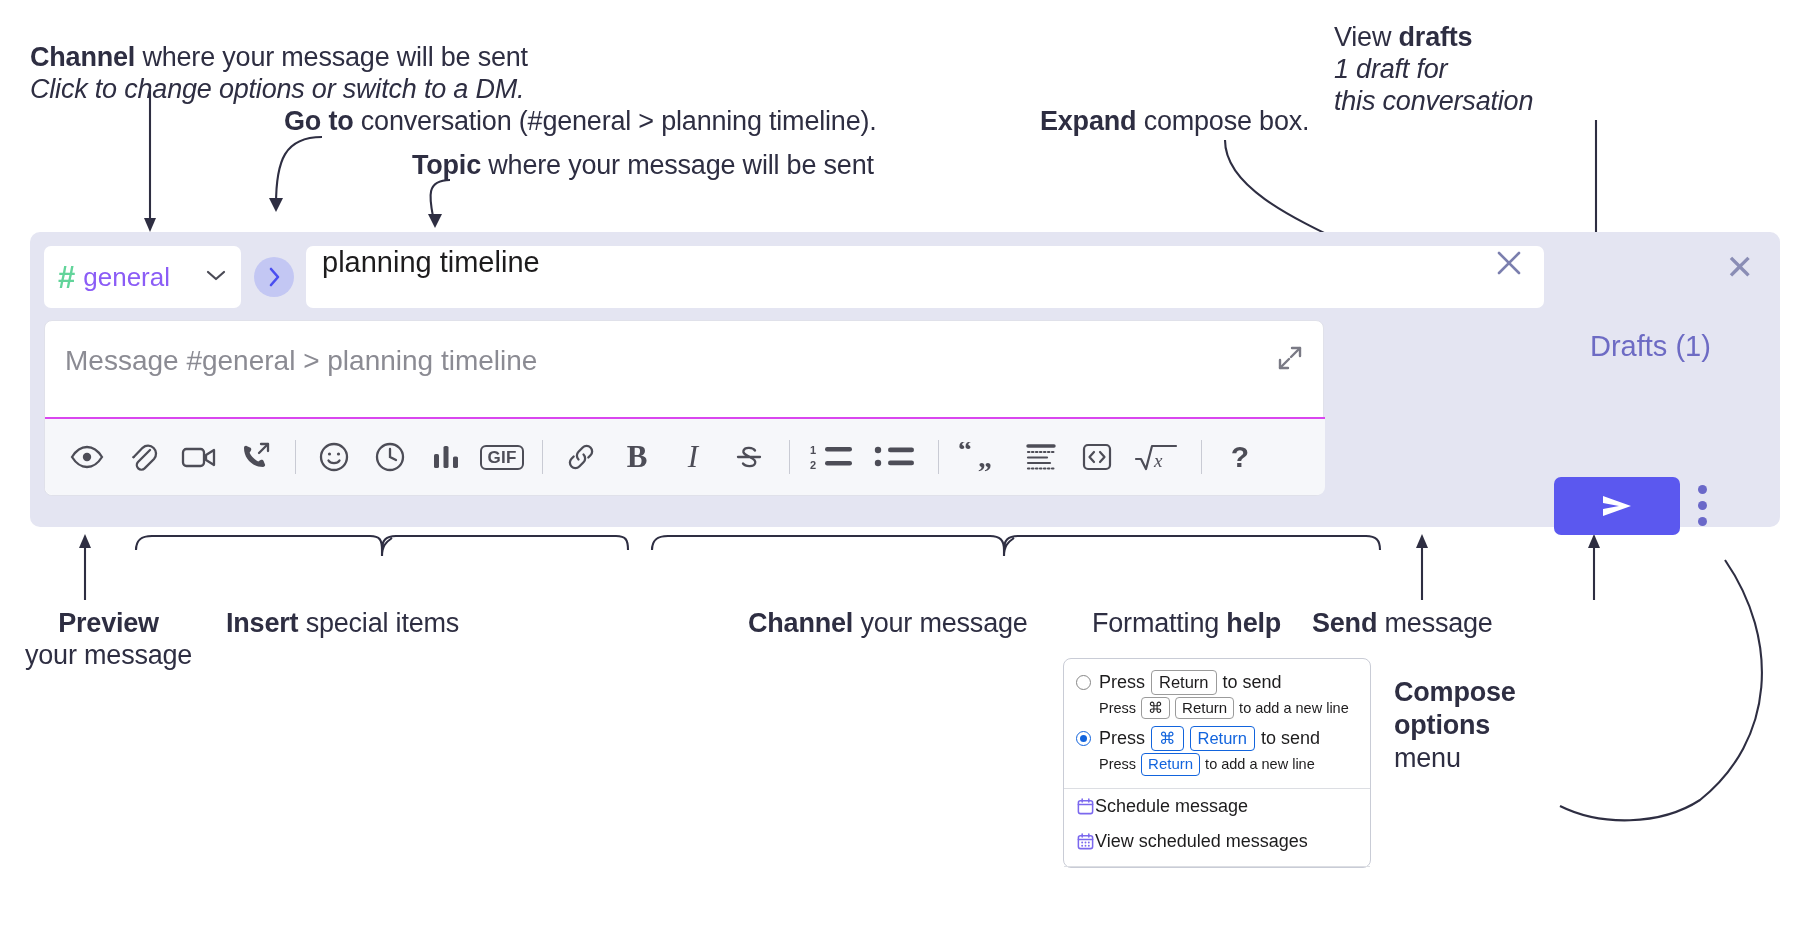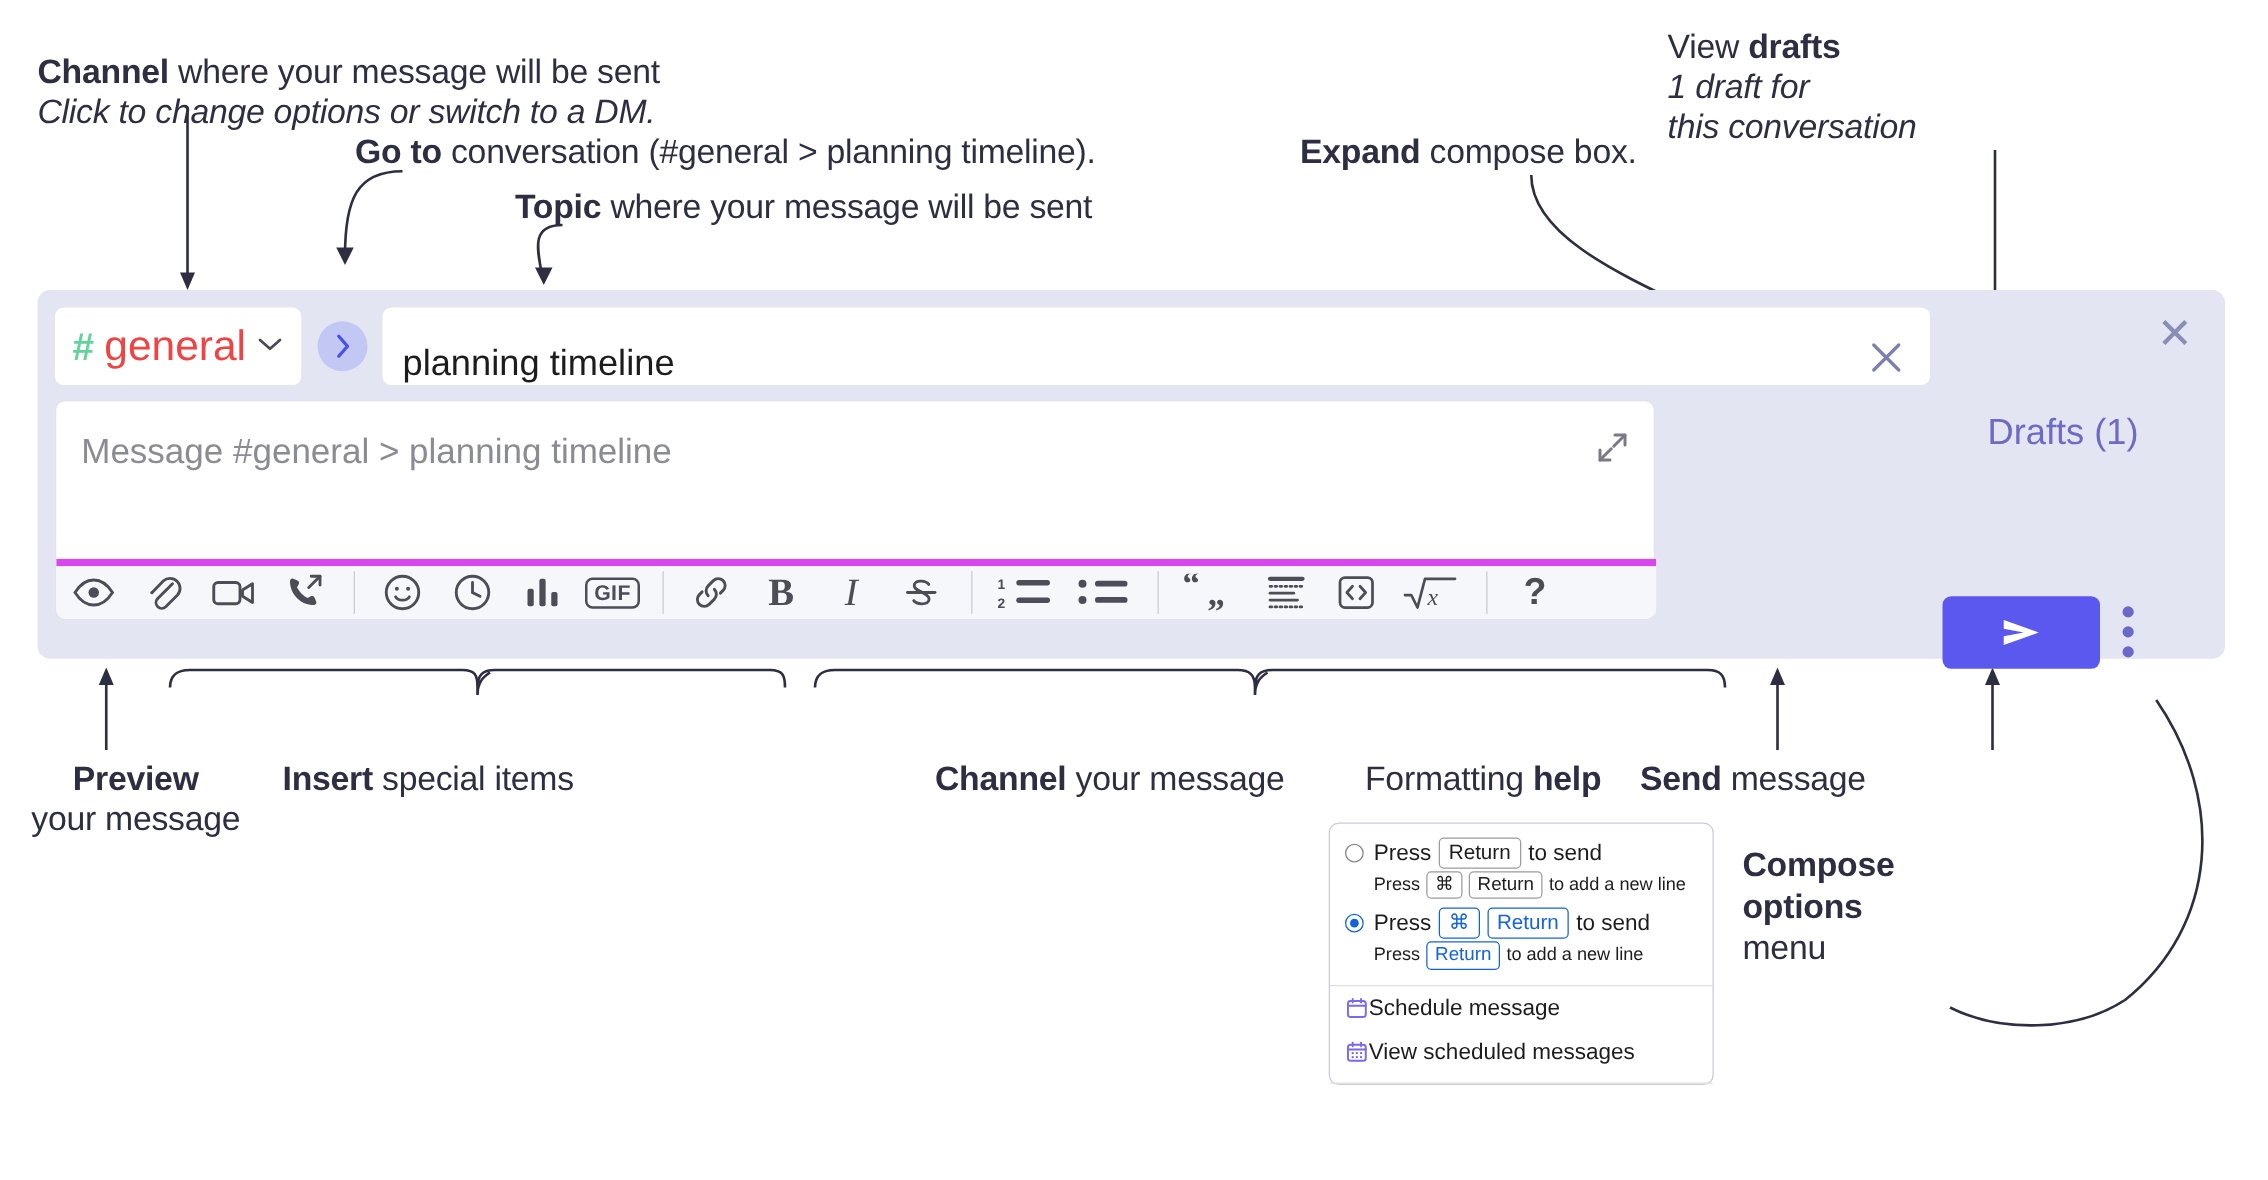--- a/index.html
+++ b/index.html
@@ -46,32 +46,32 @@
   #channel-select{
     width:197px;height:62px;
     background:#ffffff;
     border-radius:7px;
     display:flex;align-items:center;
     box-sizing:border-box;
     padding:0 14px;
     gap:8px;
   }
   #hash-icon{font-size:31px;color:#62d49a;font-weight:700;line-height:1;}
-  #channel-name{font-size:34px;color:#ef4444;flex:1;text-align:center;}
+  #channel-name{font-size:26px;color:#8b5cf6;flex:1;}
   #chevron{font-size:17px;color:#4a4a55;}
   #goto-btn{
     width:40px;height:40px;border-radius:50%;
     background:#c3c7f3;
     margin:0 12px 0 13px;
     display:flex;align-items:center;justify-content:center;
     color:#4a4ef0;font-size:23px;font-weight:700;
   }
   #topic-field{
     flex:1;height:62px;background:#ffffff;border-radius:7px;
-    display:flex;align-items:flex-end;
+    display:flex;align-items:flex-start;
     padding:0 18px 0 16px;box-sizing:border-box;
   }
   #topic-value{font-size:29px;color:#1d1c1d;flex:1;}
   #topic-clear{color:#7b7fae;font-size:33px;line-height:1;font-weight:300;}
 
   
   #msgbox{
     margin-top:12px;
     background:#ffffff;
     border-radius:8px;
@@ -86,26 +86,26 @@
     font-size:28px;color:#8b8b93;
   }
   #expand-icon{
     position:absolute;right:18px;top:22px;
     width:30px;height:30px;color:#7a7a85;
   }
 
   
   #toolbar{
     position:absolute;left:0;bottom:0;
-    width:1280px;height:48px;
-    border-top:6px solid #d946ef;
+    width:1280px;height:78px;
+    border-top:2px solid #d946ef;
     background:#f6f7fa;
     border-radius:0 0 8px 8px;
     display:flex;align-items:center;
-    padding-left:8px;
+    padding-left:20px;
     box-sizing:border-box;
   }
   .tb{
     width:44px;height:44px;
     display:flex;align-items:center;justify-content:center;
     color:#4d4d57;
     margin-right:12px;
     flex:0 0 auto;
   }
   .tb svg{display:block;}

